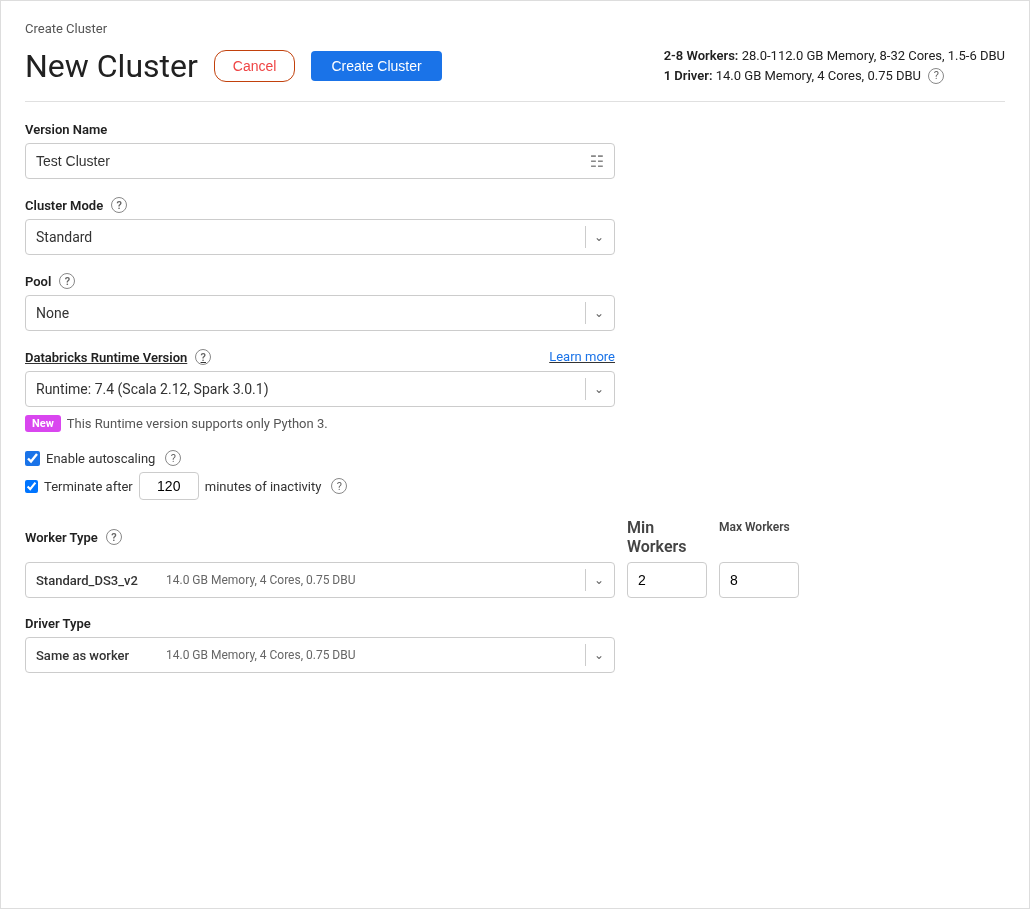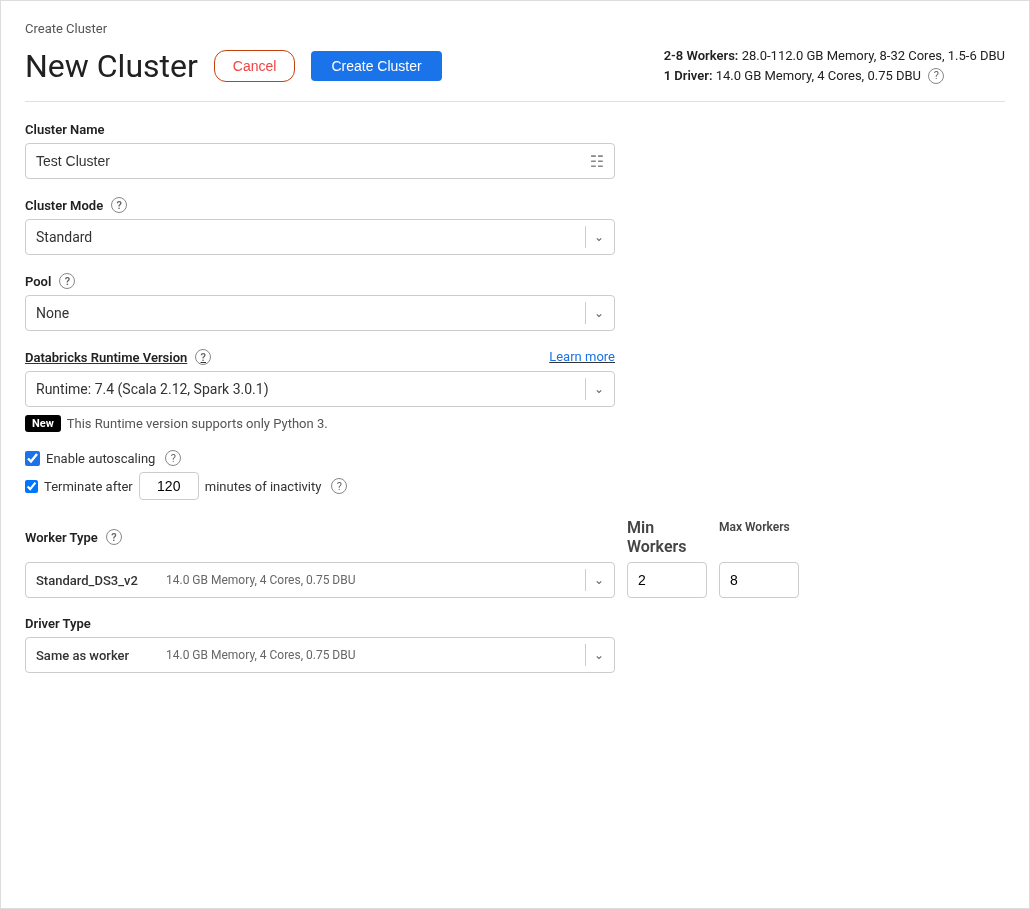--- a/index.html
+++ b/index.html
@@ -141,21 +141,21 @@
       font-size: 12px;
     }
     .learn-more-link {
       color: #1a73e8;
       text-decoration: none;
       font-size: 13px;
       margin-left: auto;
     }
     .new-badge {
       display: inline-block;
-      background: #000000;
+      background: #d946ef;
       color: #fff;
       font-size: 11px;
       font-weight: 700;
       padding: 2px 7px;
       border-radius: 3px;
       margin-right: 6px;
       vertical-align: middle;
     }
     .runtime-note {
       font-size: 13px;
@@ -285,21 +285,21 @@
       </div>
       <div>
         <strong>1 Driver:</strong>
         <span>14.0 GB Memory, 4 Cores, 0.75 DBU</span>
         <span class="help-icon">?</span>
       </div>
     </div>
   </div>
 
   <div class="form-section">
-    <div class="field-label">Cluster Name</div>
+    <div class="field-label">Version Name</div>
     <div class="text-input">
       <input type="text" value="Test Cluster" style="">
       <span class="input-icon">☷</span>
     </div>
   </div>
 
   <div class="form-section">
     <div class="field-label">
       <span>Cluster Mode</span>
       <span class="help-icon">?</span>

